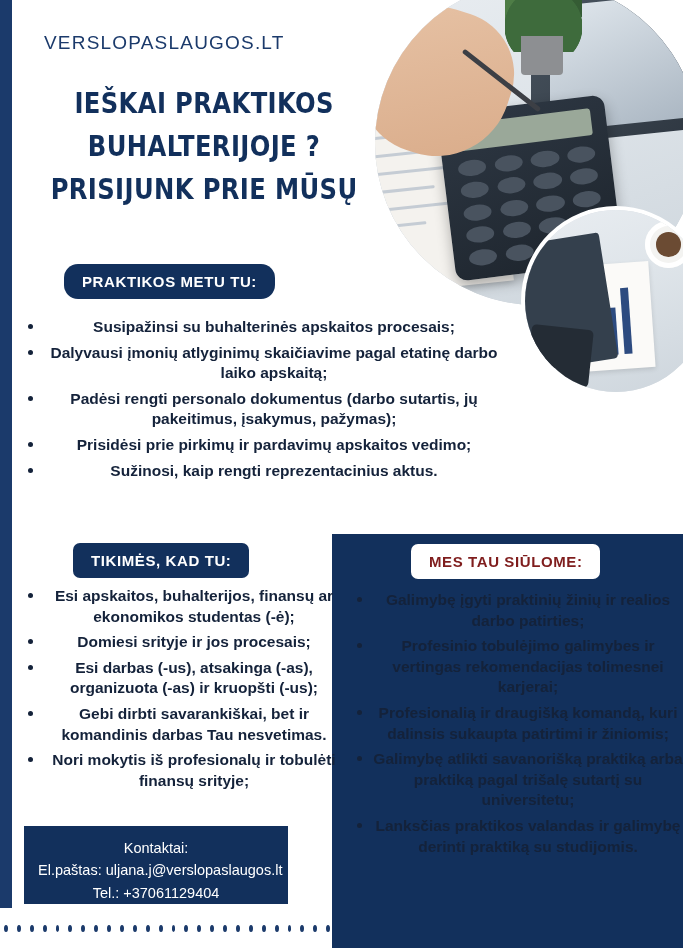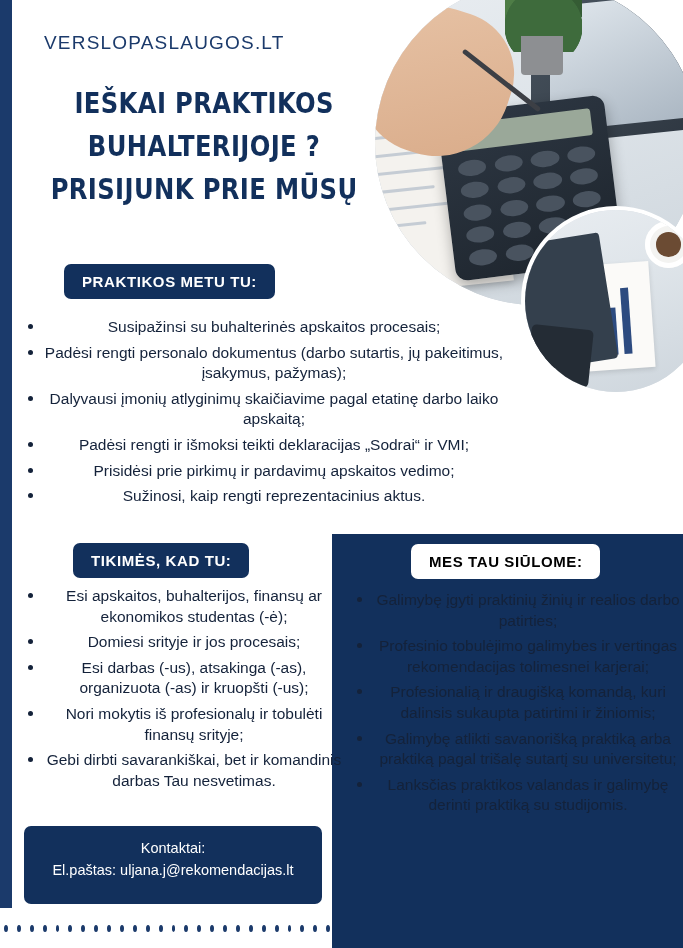--- a/index.html
+++ b/index.html
@@ -197,28 +197,28 @@
   .badge {
     display: inline-block;
     background: #12305c;
     color: #ffffff;
     font-weight: bold;
     font-size: 15px;
     letter-spacing: .6px;
     padding: 9px 18px;
     border-radius: 7px;
   }
-  .badge-1 { position: absolute; left: 64px; top: 264px; }
+  .badge-1 { position: absolute; left: 64px; top: 264px; border-radius: 14px; }
   .badge-2 { position: absolute; left: 73px; top: 543px; }
-  .badge-3 { position: absolute; left: 411px; top: 544px; background:#ffffff; color:#000000; }
+  .badge-3 { position: absolute; left: 411px; top: 544px; background:#ffffff; color:#7f1d1d; }
 
   
   ul.bul {
     list-style: none;
-    margin: 0; padding: 0;
+    margin: 0; padding: 0; font-weight: bold;
   }
   ul.bul li {
     position: relative;
     padding-left: 20px;
     margin-bottom: 5px;
     font-size: 15.5px;
     line-height: 1.33;
     color: #14223a;
   }
   ul.bul li::before {
@@ -247,23 +247,23 @@
     color: #ffffff;
     font-size: 15.5px;
     line-height: 1.38;
     margin-bottom: 9px;
     padding-left: 22px;
   }
   .list-offer li::before { background: #ffffff; top: 8px; }
 
   
   .contact {
-    position: absolute; left: 24px; top: 826px; width: 298px; height: 78px;
+    position: absolute; left: 24px; top: 826px; width: 264px; height: 78px;
     background: #12305c;
-    border-radius: 7px;
+    border-radius: 0;
     color: #ffffff;
     padding: 11px 14px;
     font-size: 14.5px;
     line-height: 1.55;
   }
   .contact div { white-space: nowrap; }
 </style>
 </head>
 <body>
 
@@ -369,47 +369,47 @@
   <div class="headline">
     <span>IEŠKAI PRAKTIKOS</span>
     <span>BUHALTERIJOJE ?</span>
     <span>PRISIJUNK PRIE MŪSŲ</span>
   </div>
 
   <div class="badge badge-1">PRAKTIKOS METU TU:</div>
 
   <ul class="bul list-main">
     <li>Susipažinsi su buhalterinės apskaitos procesais;</li>
+    <li>Dalyvausi įmonių atlyginimų skaičiavime pagal etatinę darbo laiko apskaitą;</li>
     <li>Padėsi rengti personalo dokumentus (darbo sutartis, jų pakeitimus, įsakymus, pažymas);</li>
-    <li>Dalyvausi įmonių atlyginimų skaičiavime pagal etatinę darbo laiko apskaitą;</li>
-    <li>Padėsi rengti ir išmoksi teikti deklaracijas „Sodrai“ ir VMI;</li>
     <li>Prisidėsi prie pirkimų ir pardavimų apskaitos vedimo;</li>
     <li>Sužinosi, kaip rengti reprezentacinius aktus.</li>
   </ul>
 
   <div class="panel"></div>
 
   <div class="badge badge-2">TIKIMĖS, KAD TU:</div>
 
   <div class="badge badge-3">MES TAU SIŪLOME:</div>
 
   <ul class="bul list-hope">
     <li>Esi apskaitos, buhalterijos, finansų ar ekonomikos studentas (-ė);</li>
     <li>Domiesi srityje ir jos procesais;</li>
     <li>Esi darbas (-us), atsakinga (-as), organizuota (-as) ir kruopšti (-us);</li>
+    <li>Gebi dirbti savarankiškai, bet ir komandinis darbas Tau nesvetimas.</li>
     <li>Nori mokytis iš profesionalų ir tobulėti finansų srityje;</li>
-    <li>Gebi dirbti savarankiškai, bet ir komandinis darbas Tau nesvetimas.</li>
   </ul>
 
   <ul class="bul list-offer">
     <li>Galimybę įgyti praktinių žinių ir realios darbo patirties;</li>
     <li>Profesinio tobulėjimo galimybes ir vertingas rekomendacijas tolimesnei karjerai;</li>
     <li>Profesionalią ir draugišką komandą, kuri dalinsis sukaupta patirtimi ir žiniomis;</li>
     <li>Galimybę atlikti savanorišką praktiką arba praktiką pagal trišalę sutartį su universitetu;</li>
     <li>Lanksčias praktikos valandas ir galimybę derinti praktiką su studijomis.</li>
   </ul>
 
   <div class="contact">
     <div>Kontaktai:</div>
-    <div>El.paštas:  uljana.j@rekomendacijas.lt</div>
+    <div>El.paštas:  uljana.j@verslopaslaugos.lt</div>
+    <div>Tel.: +37061129404</div>
   </div>
 
 </div>
 
 </body></html>

